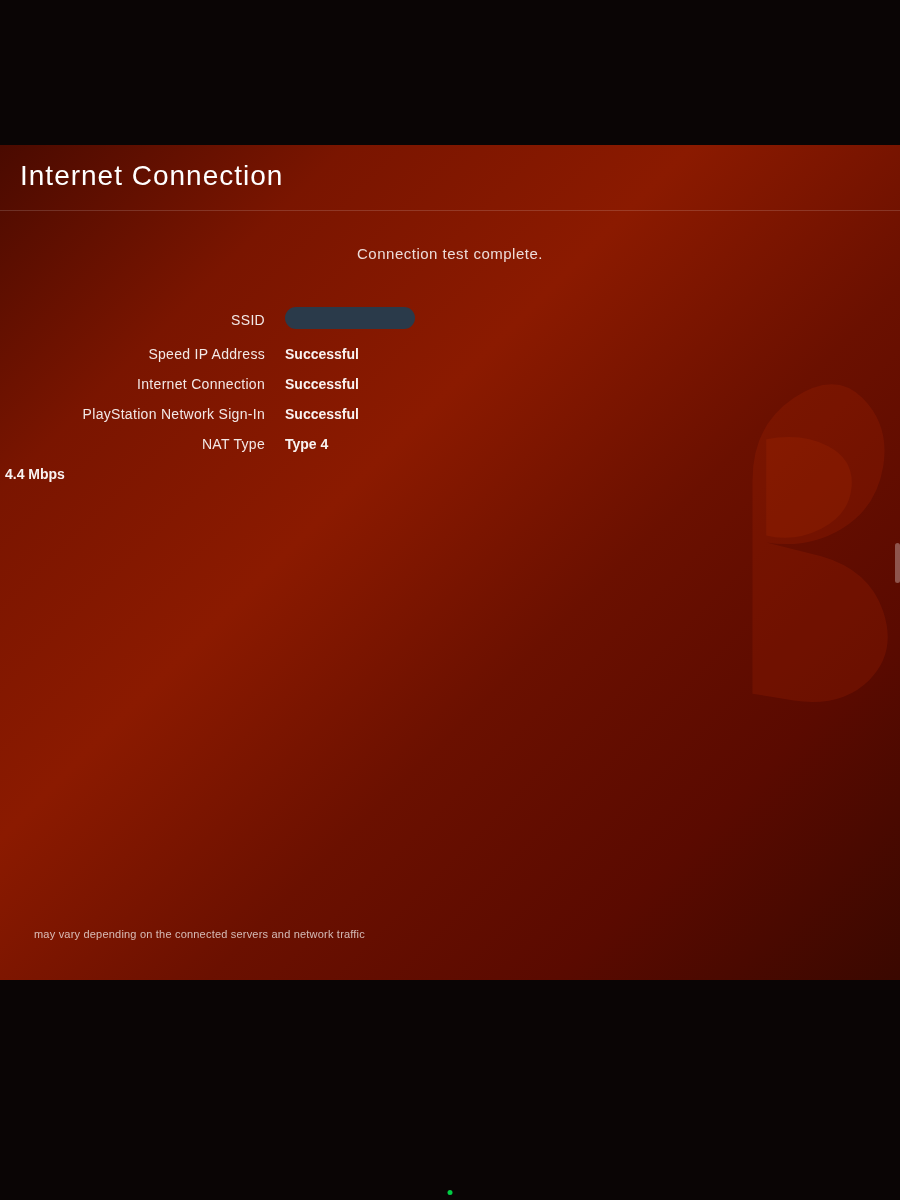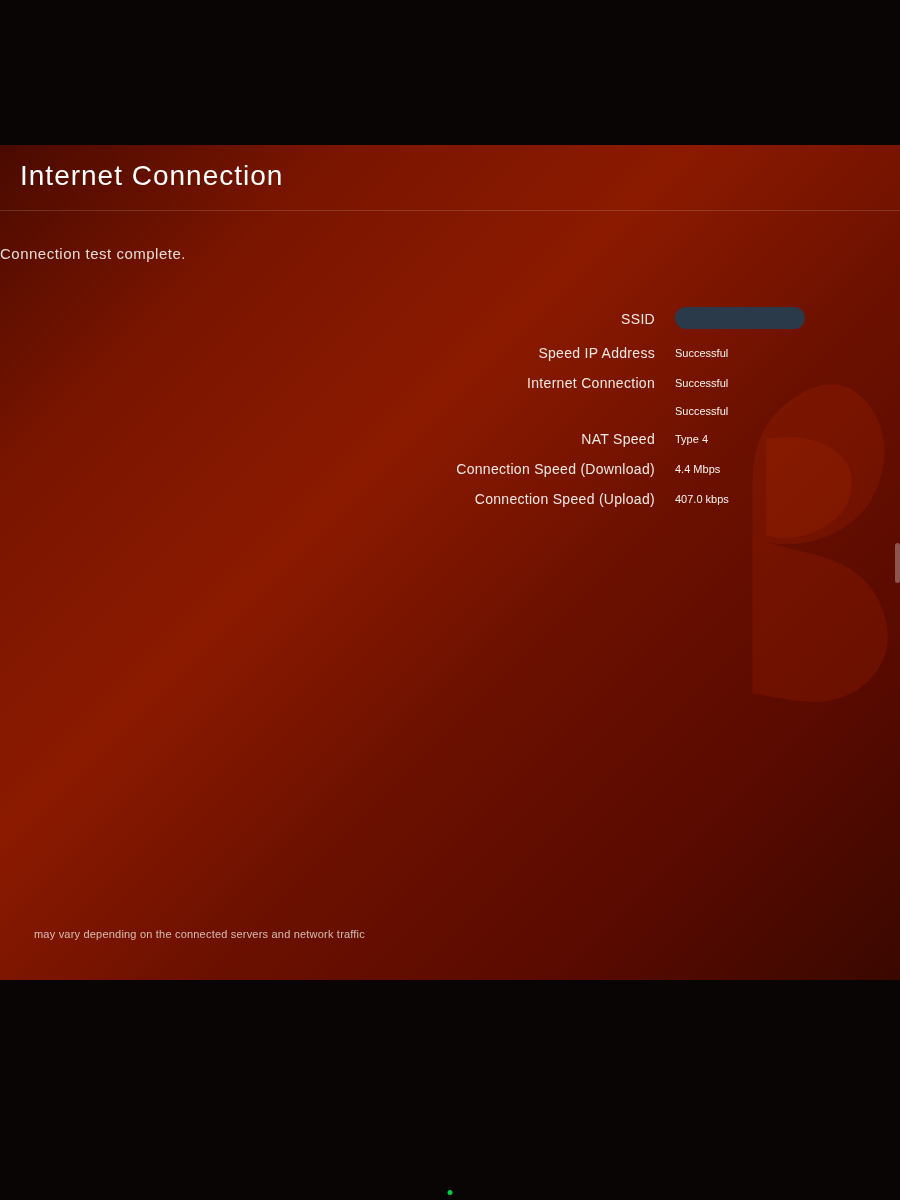--- a/index.html
+++ b/index.html
@@ -85,20 +85,21 @@
       font-weight: 300;
       letter-spacing: 1px;
     }
 
     
     .subtitle {
       position: absolute;
       top: 100px;
       left: 0;
       right: 0;
+      text-align: center;
       color: rgba(255,255,255,0.85);
       font-size: 15px;
       letter-spacing: 0.5px;
     }
 
     
     .results-container {
       position: absolute;
       top: 155px;
       left: 0;
@@ -106,38 +107,38 @@
       display: flex;
       flex-direction: column;
       align-items: flex-end;
       gap: 0;
     }
 
     .result-row {
       display: flex;
       align-items: center;
       width: 100%;
-      justify-content: flex-end;
+      justify-content: flex-start;
       padding: 7px 0;
     }
 
     .result-label {
       color: rgba(255,255,255,0.9);
       font-size: 14px;
       font-weight: 400;
       text-align: right;
       min-width: 280px;
       padding-right: 15px;
       letter-spacing: 0.3px;
     }
 
     .result-value {
       color: rgba(255,255,255,0.95);
-      font-size: 11px;
-      font-weight: 400;
+      font-size: 14px;
+      font-weight: 700;
       min-width: 180px;
       padding-left: 5px;
     }
 
     .ssid-value {
       background: #2a3a4a;
       border-radius: 12px;
       height: 22px;
       width: 130px;
       display: inline-block;
@@ -215,37 +216,33 @@
       <span class="result-label">Speed IP Address</span>
       <span class="result-value">Successful</span>
     </div>
 
     <div class="result-row">
       <span class="result-label">Internet Connection</span>
       <span class="result-value">Successful</span>
     </div>
 
     <div class="result-row">
+      <span class="result-label">PlayStation Network Sign-In</span>
       <span class="result-value">Successful</span>
     </div>
 
     <div class="result-row">
-      <span class="result-label">NAT Speed</span>
+      <span class="result-label">NAT Type</span>
       <span class="result-value">Type 4</span>
     </div>
 
     <div class="result-row">
-      <span class="result-label">Connection Speed (Download)</span>
       <span class="result-value">4.4 Mbps</span>
     </div>
 
-    <div class="result-row">
-      <span class="result-label">Connection Speed (Upload)</span>
-      <span class="result-value">407.0 kbps</span>
-    </div>
 
   </div>
 
   <div class="disclaimer">may vary depending on the connected servers and network traffic</div>
 
   <div class="scrollbar-hint"></div>
 
 </div>
 
 <div class="led-dot"></div>

